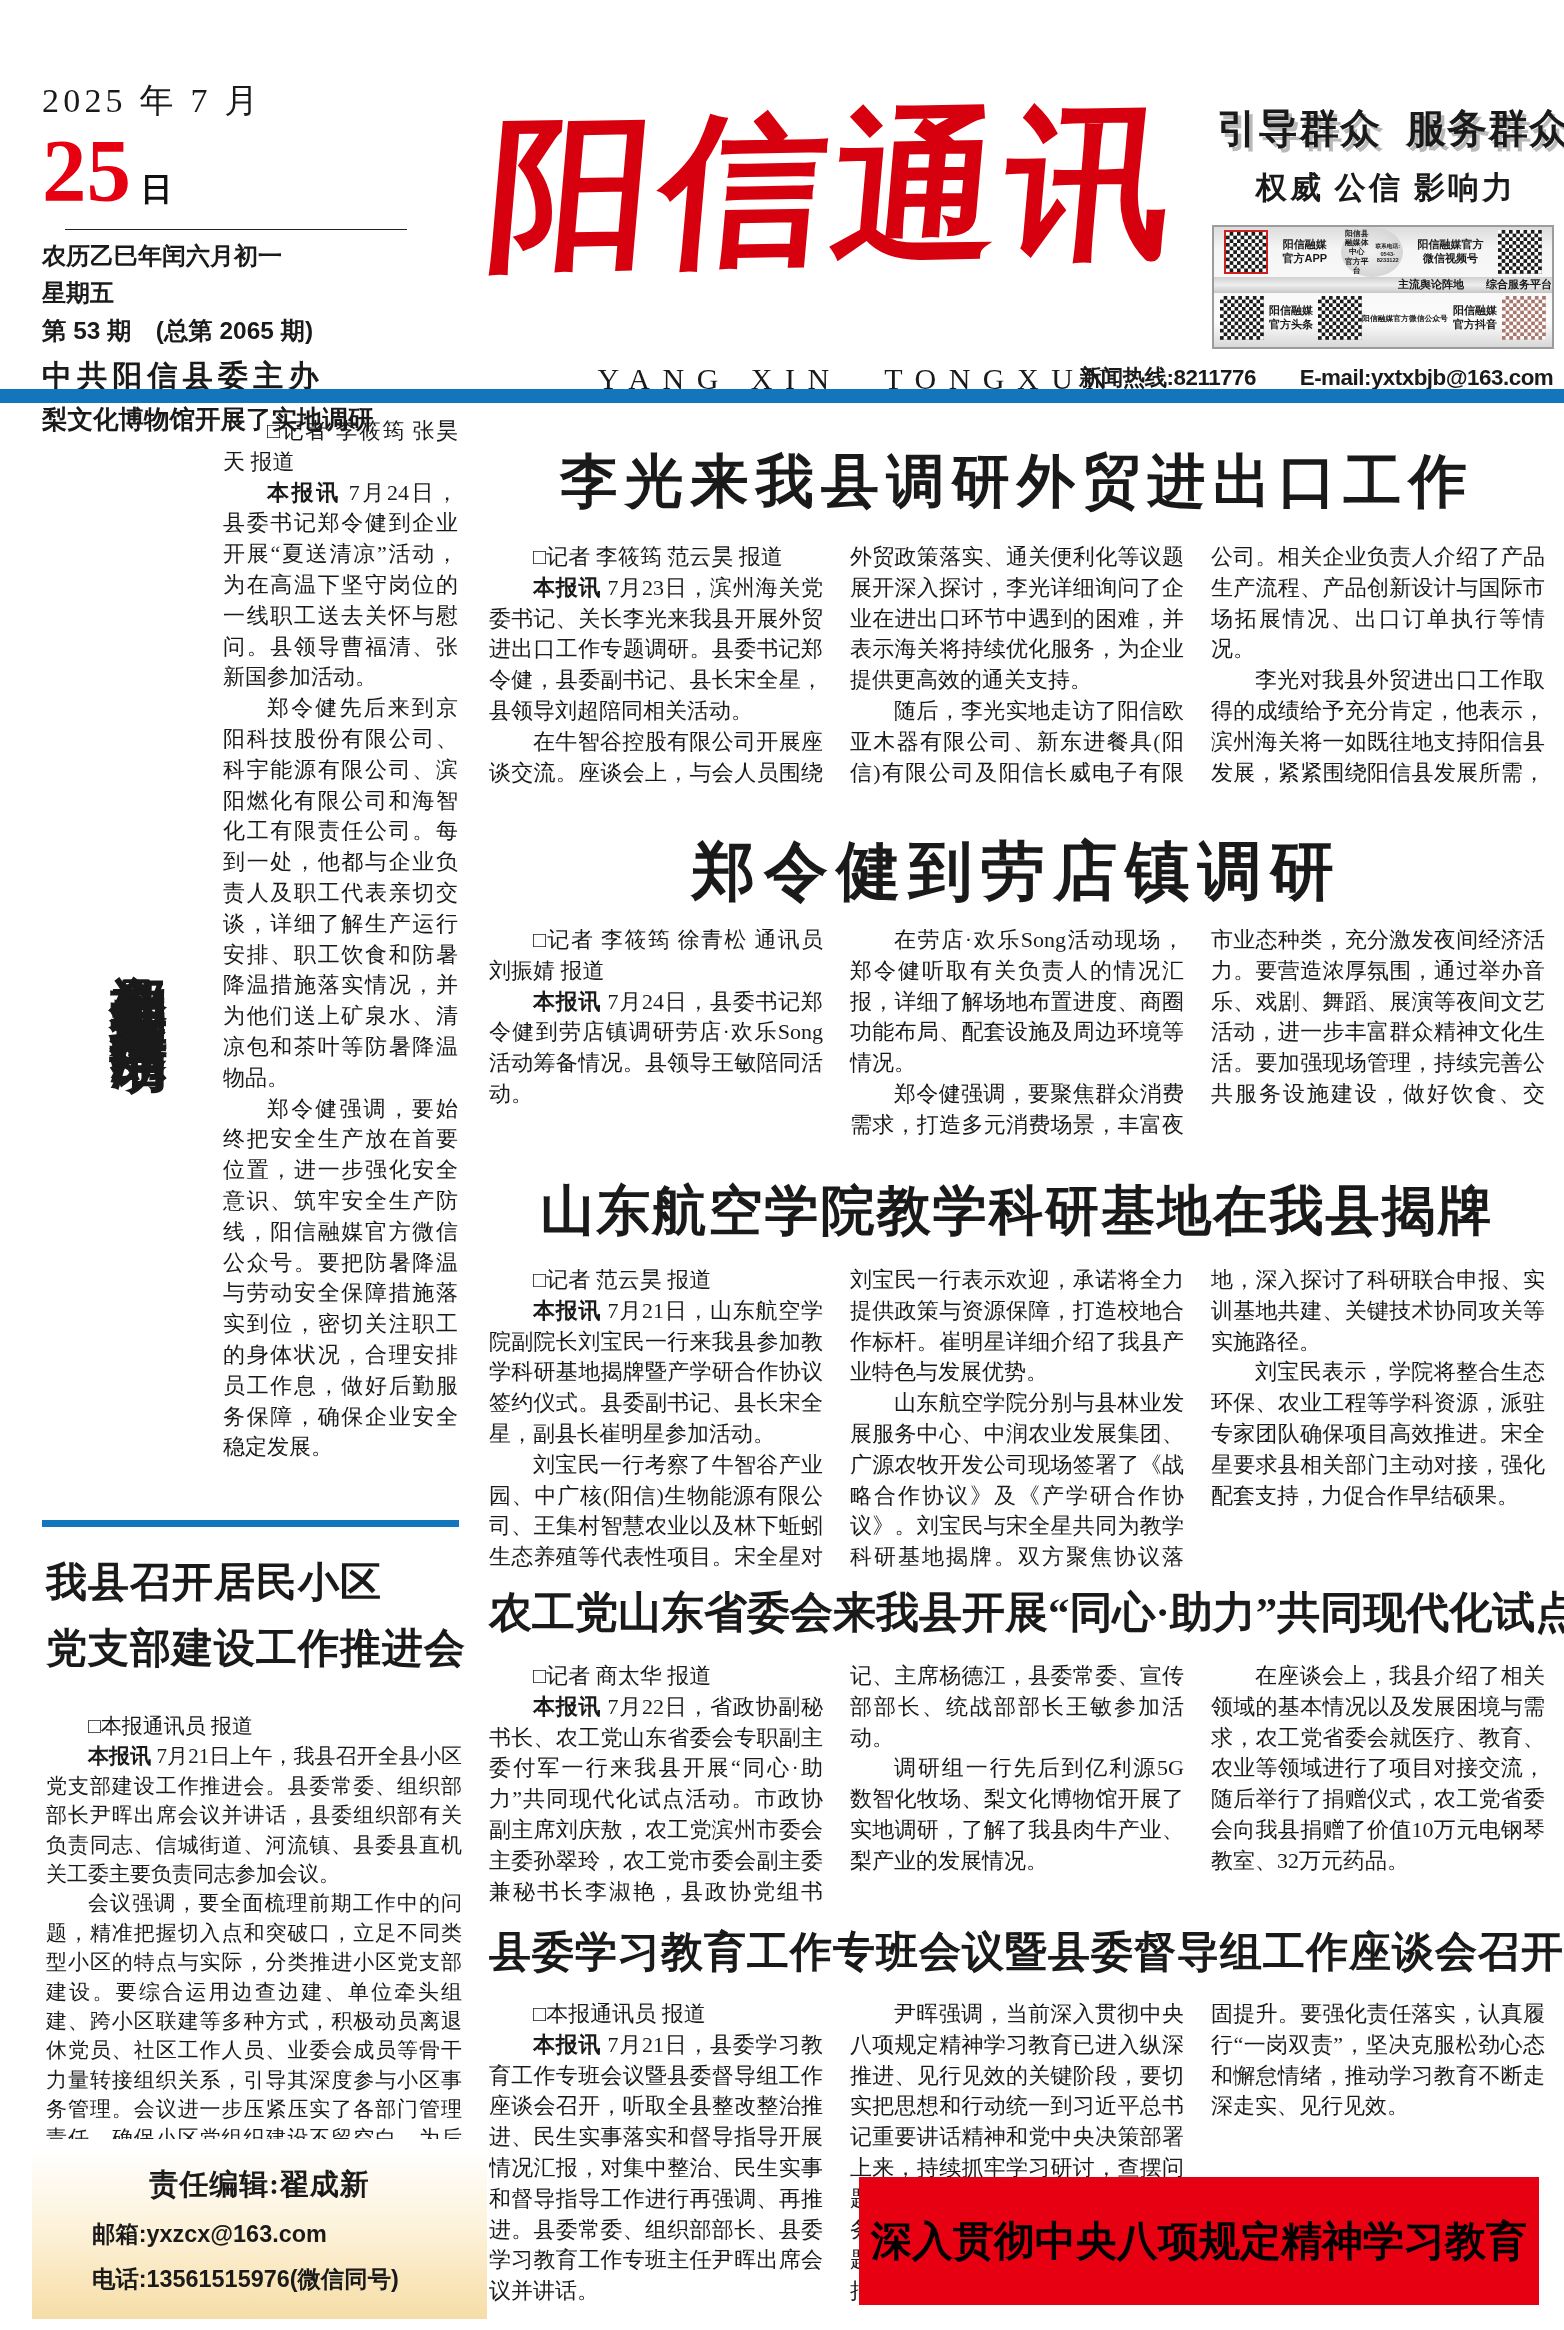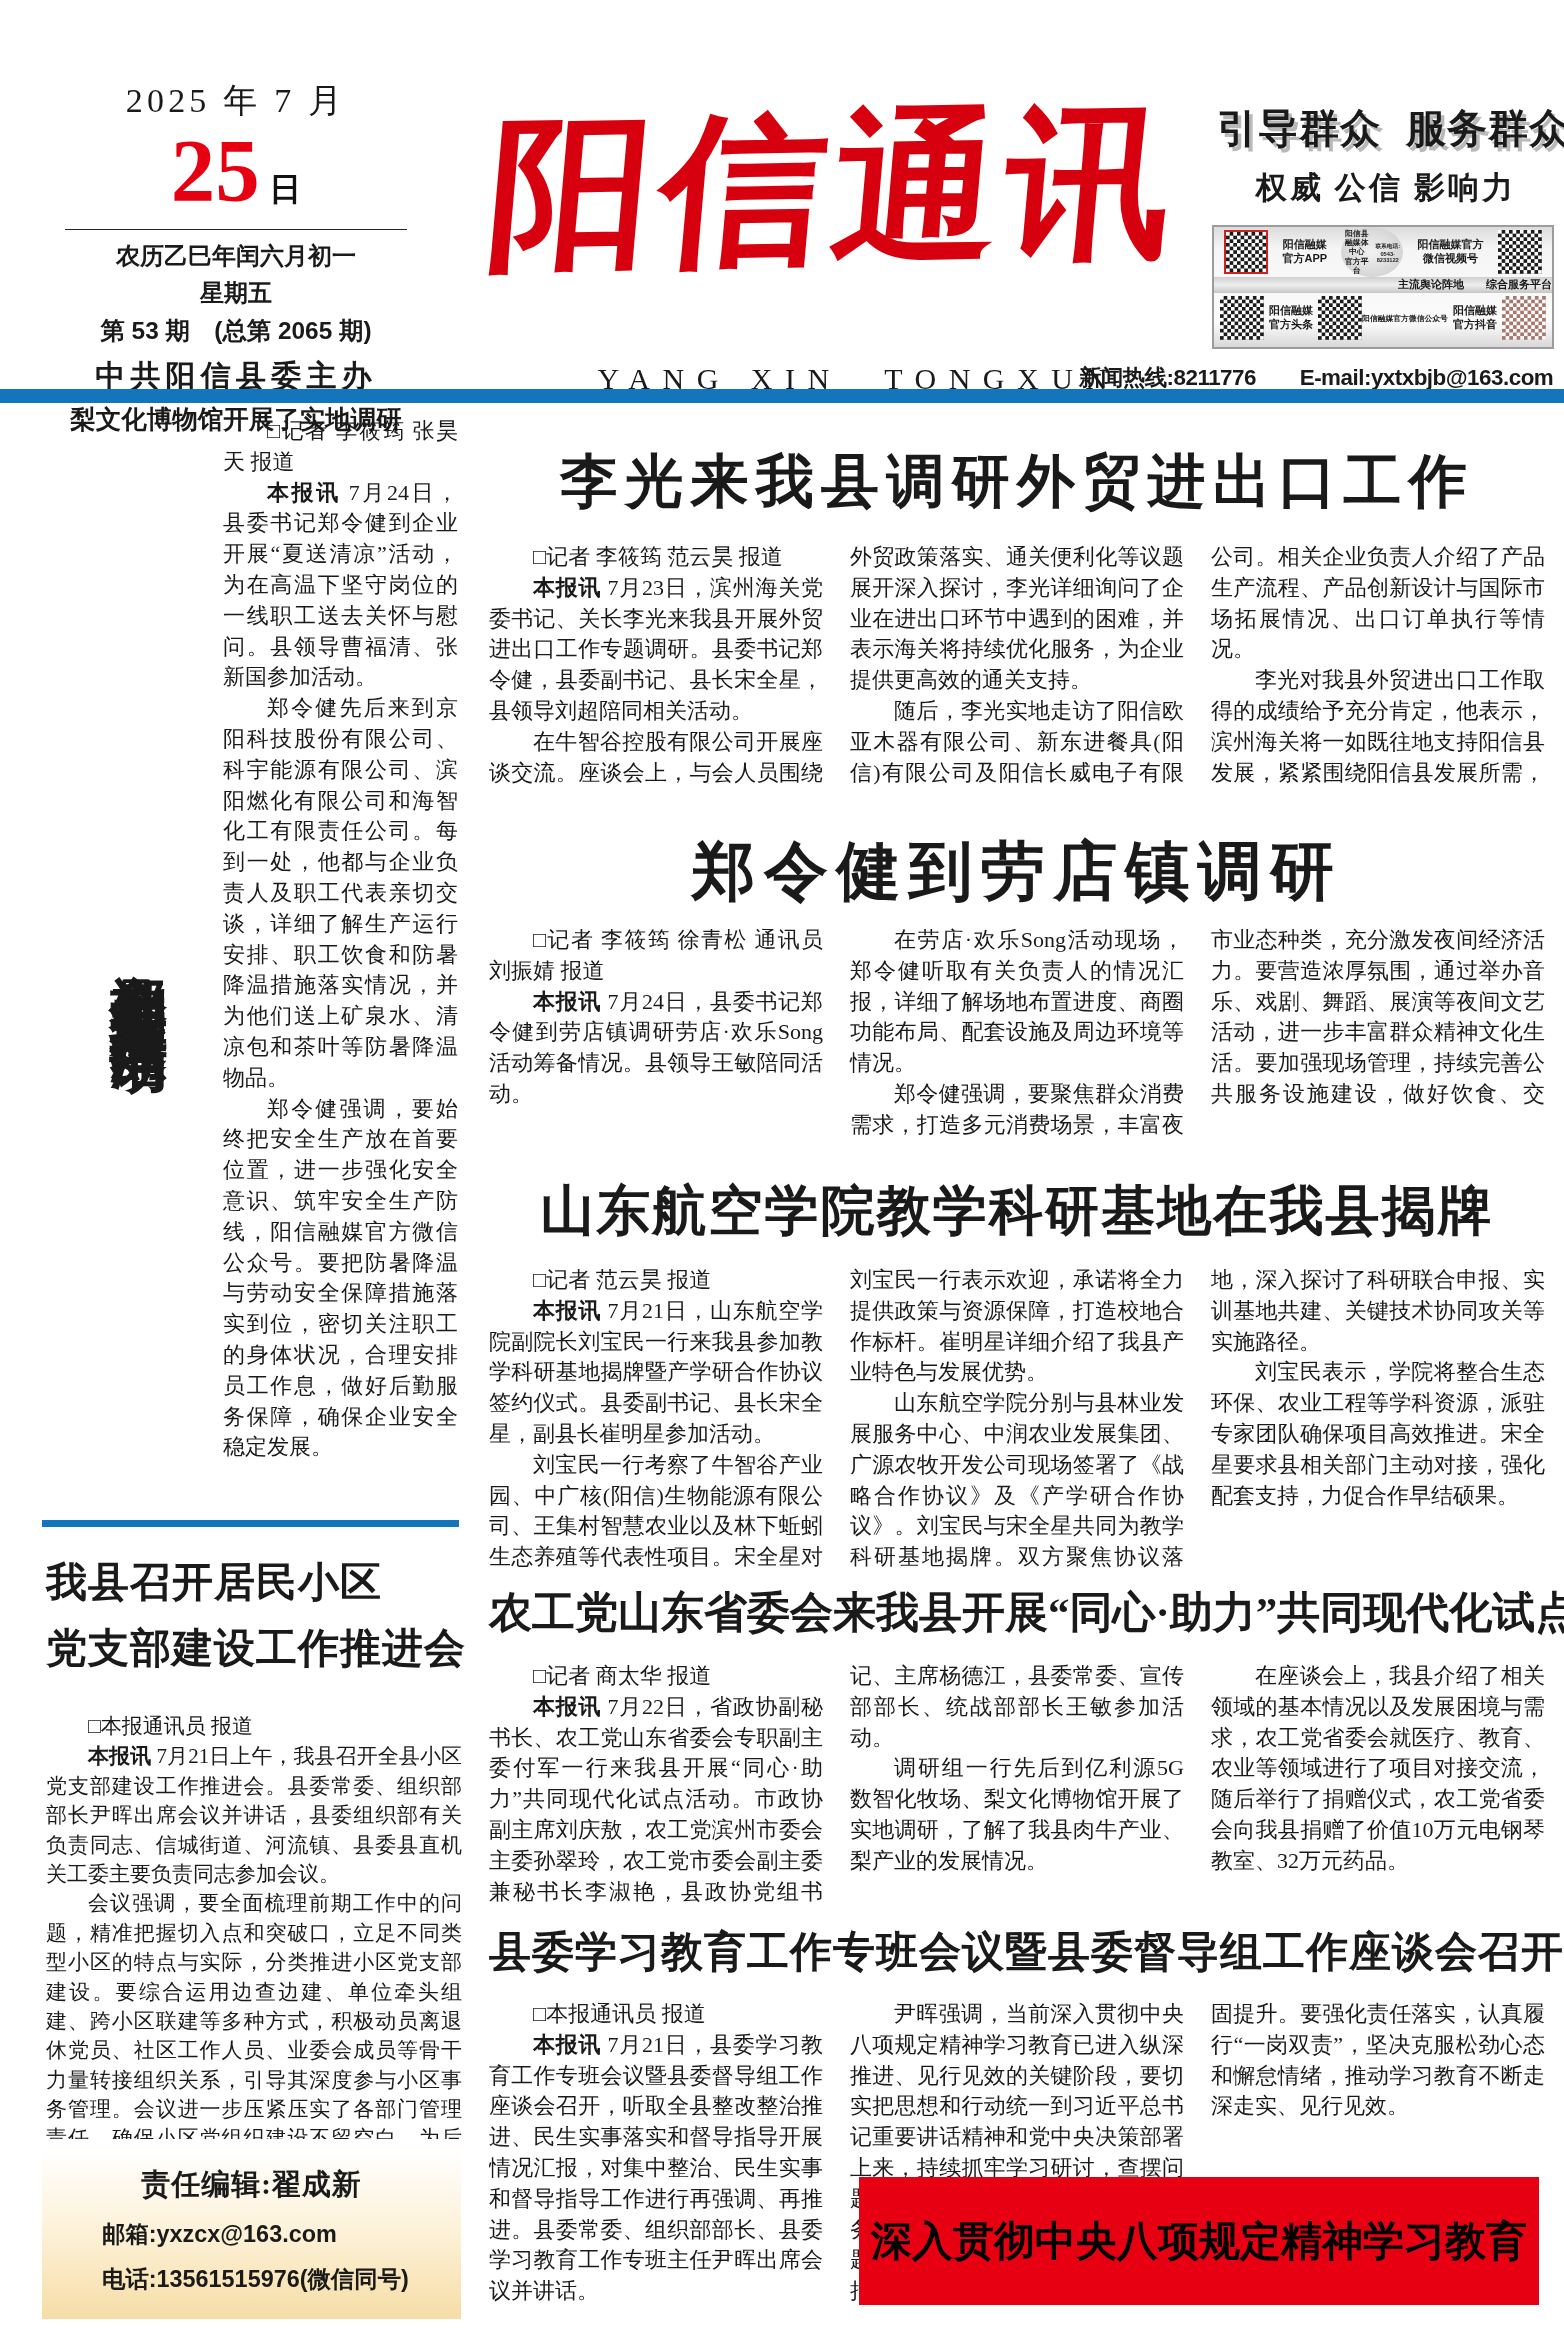--- a/index.html
+++ b/index.html
@@ -2,21 +2,21 @@
 <html style="font-size:8.3px"><head>
 <meta charset="utf-8">
 <style>
   html,body{margin:0;padding:0;background:#888;}
   #page{position:relative;width:1565px;height:2330px;background:#ffffff;overflow:hidden;
         font-family:"Liberation Serif","DejaVu Serif",serif;color:#1a1a1a;}
   [data-name]{box-sizing:border-box;}
   .abs{position:absolute;}
 
   
-  #date-block{left:42px;top:78px;width:388px;text-align:center;}
+  #date-block{left:42px;top:78px;width:388px;text-align:left;}
   .date-line1{font-size:34px;letter-spacing:4.2px;}
   .date-line2{margin-top:2.1px;}
   .date-day{font-size:89px;font-weight:bold;color:#e60012;line-height:1;}
   .date-day-suffix{font-size:32px;font-weight:bold;color:#111;margin-left:9.4px;}
   .date-rule{border:none;border-top:1.6px solid #222;margin:13.5px 23.4px 10.4px 23.4px;}
   .hdr-sans{font-family:"Liberation Sans","DejaVu Sans",sans-serif;font-weight:bold;}
   .date-lunar{font-size:24px;margin-top:1px;}
   .date-weekday{font-size:24px;margin-top:5.2px;}
   .date-issue{font-size:24.4px;margin-top:6.2px;}
   .date-org{font-size:30px;margin-top:8.3px;letter-spacing:5.2px;}
@@ -62,21 +62,21 @@
     font-family:"Liberation Sans","DejaVu Sans",sans-serif;font-weight:900;
     font-size:58px;letter-spacing:4.2px;line-height:162px;text-align:center;}
   .body-text{font-size:22px;line-height:1.40;text-align:justify;overflow:hidden;}
   .body-text p{margin:0;text-indent:2em;}
   .body-text p b{font-family:"Liberation Sans","DejaVu Sans",sans-serif;}
   #left-article-body{left:223px;top:416px;width:235px;height:1095px;}
   #left-divider{left:42px;top:1520px;width:417px;height:6.8px;background:#1376bd;}
   #left-headline{left:46px;top:1549px;width:422px;font-size:41px;font-weight:900;
     line-height:1.62;white-space:pre-line;letter-spacing:1px;}
   #left-article2-body{left:46px;top:1712px;width:416px;height:427px;font-size:21px;}
-  #editor-box{left:42px;top:2147px;width:419px;height:172px;
+  #editor-box{left:32px;top:2147px;width:455px;height:172px;
     background:linear-gradient(180deg,#ffffff 0%,#fdf3dc 45%,#f6dda6 100%);}
   .editor-name{text-align:center;font-size:29px;font-weight:bold;margin-top:17.7px;letter-spacing:1px;}
   .editor-contact{font-size:23.4px;margin:13.5px 0 0 60px;font-family:"Liberation Sans","DejaVu Sans",sans-serif;font-weight:bold;}
   .editor-contact:last-child{margin-top:13px;}
 
   
   .article-headline{left:489px;width:1056px;text-align:center;font-weight:900;white-space:nowrap;}
   .article-body{left:489px;width:1056px;column-count:3;column-gap:27px;column-fill:auto;}
   #a1-headline{top:443px;font-size:58px;letter-spacing:7.3px;}
   #a1-body{top:542px;height:276px;}

